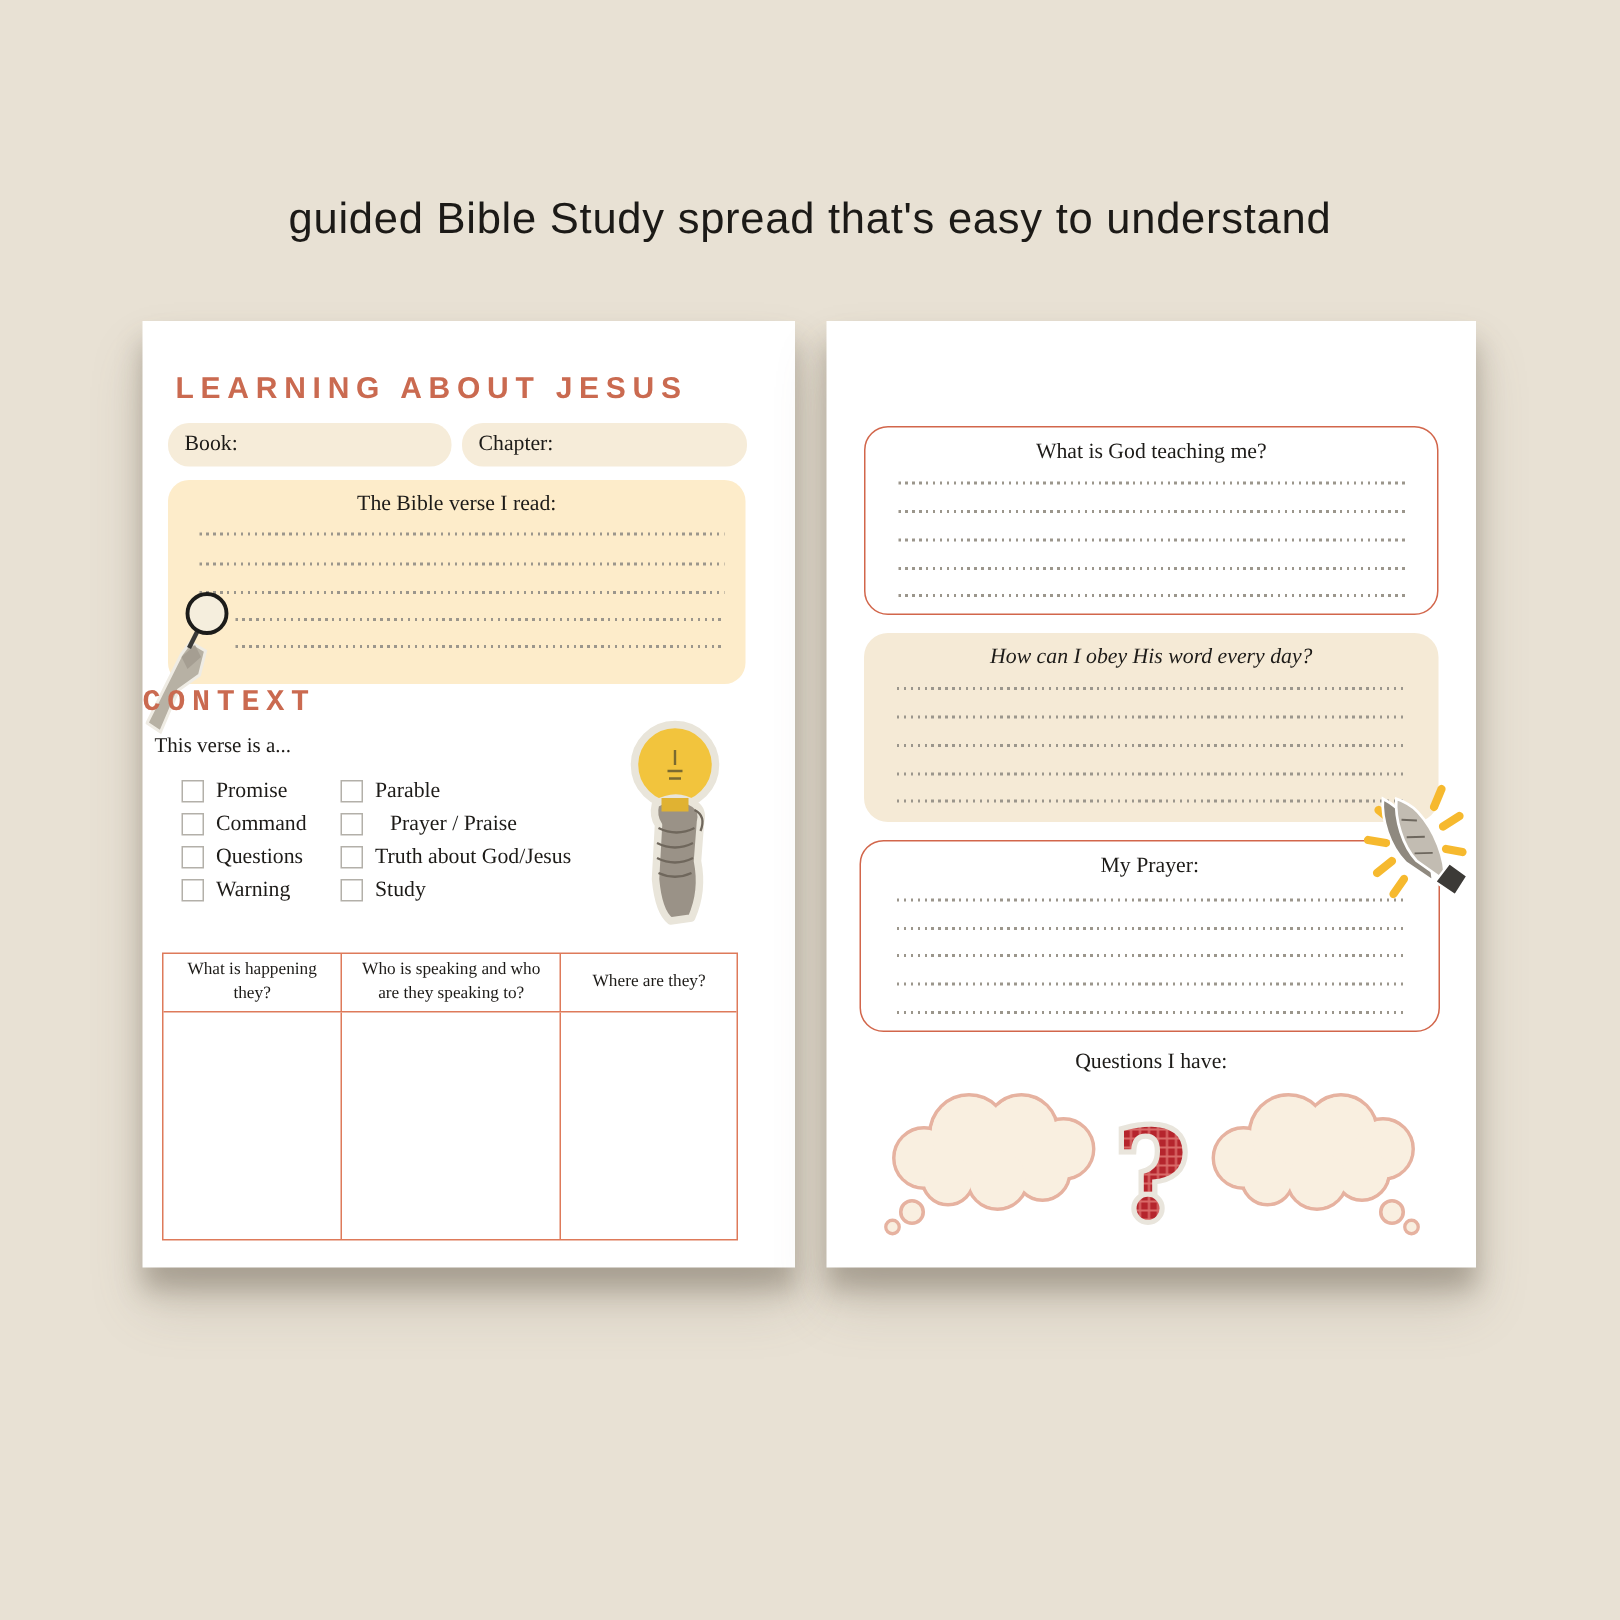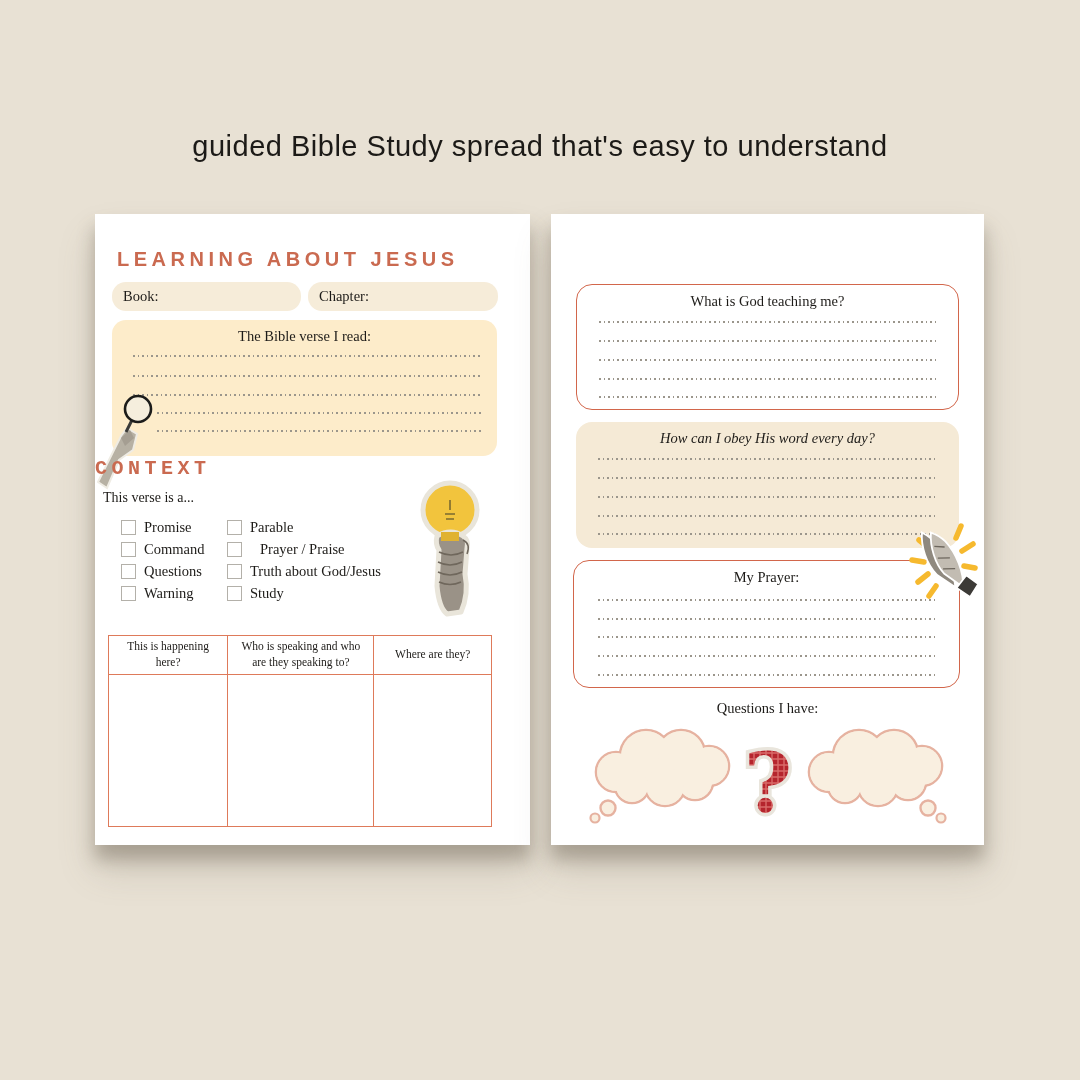--- a/index.html
+++ b/index.html
@@ -120,21 +120,21 @@
         </g>
         <rect x="34" y="58" width="18" height="9" fill="#e0b232"></rect>
         <path d="M43,26 v10 M38,40 h10 M39,45 h8" stroke="#7a6a30" stroke-width="1.6" fill="none"></path>
         <path d="M32,78 q12,6 24,0 M31,88 q12,6 24,0 M31,98 q12,6 24,0 M32,108 q11,5 22,0" stroke="#6f675c" stroke-width="1.5" fill="none"></path>
         <path d="M56,66 q8,4 4,14" stroke="#6f675c" stroke-width="1.5" fill="none"></path>
       </svg>
     </span>
 
     <div class="ctx-table">
       <div class="ctx-head">
-        <div class="ctx-cell ctx-c0">This is happening here?</div>
+        <div class="ctx-cell ctx-c0">What is happening they?</div>
         <div class="ctx-cell ctx-c1">Who is speaking and who are they speaking to?</div>
         <div class="ctx-cell ctx-c2">Where are they?</div>
       </div>
       <div class="ctx-body">
         <div class="ctx-cell ctx-c0"></div>
         <div class="ctx-cell ctx-c1"></div>
         <div class="ctx-cell ctx-c2"></div>
       </div>
     </div>
   </div>

